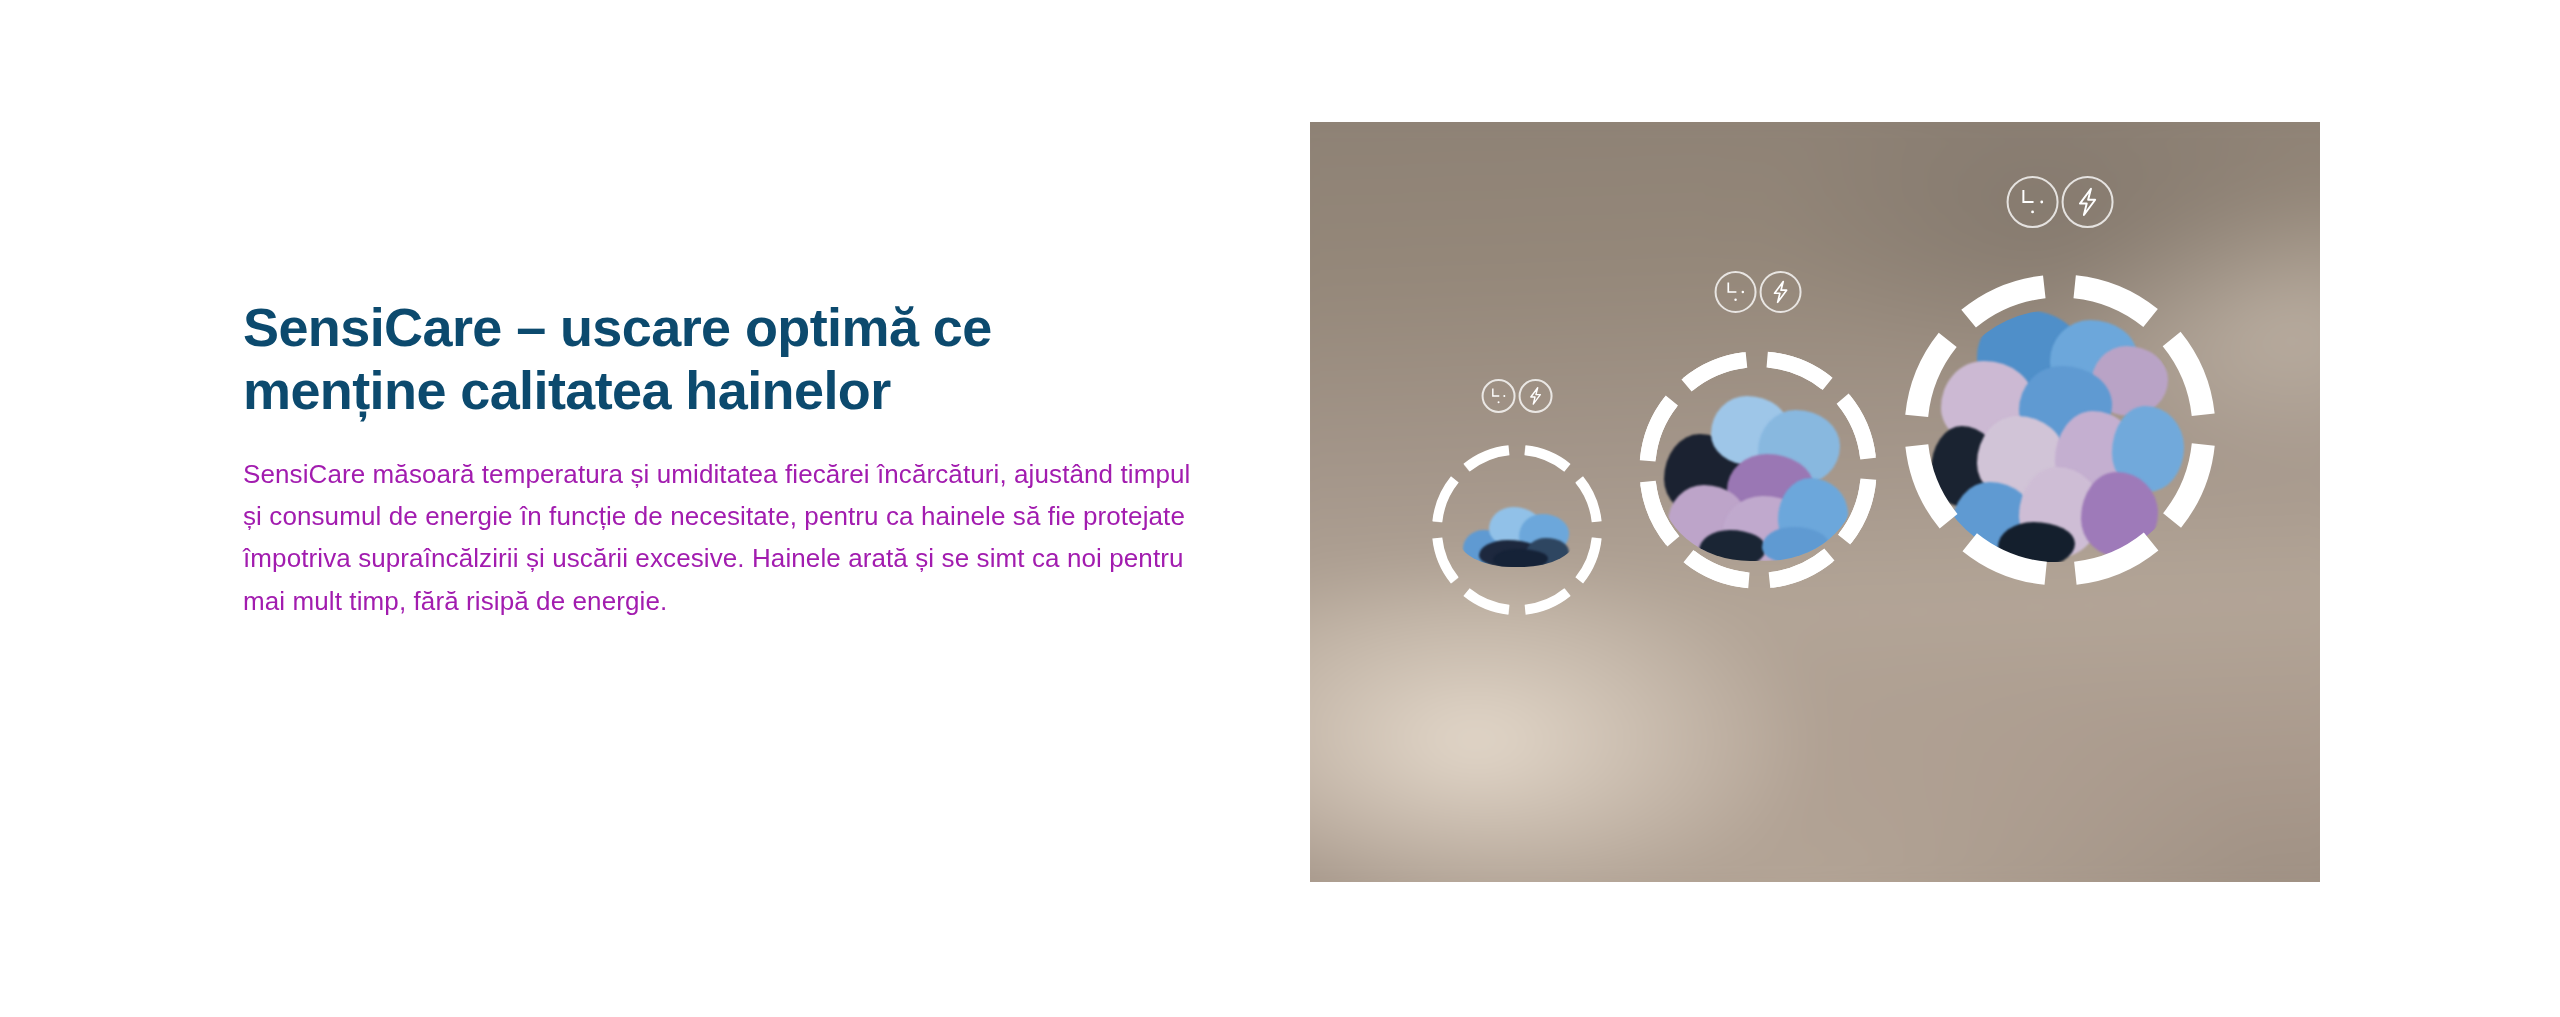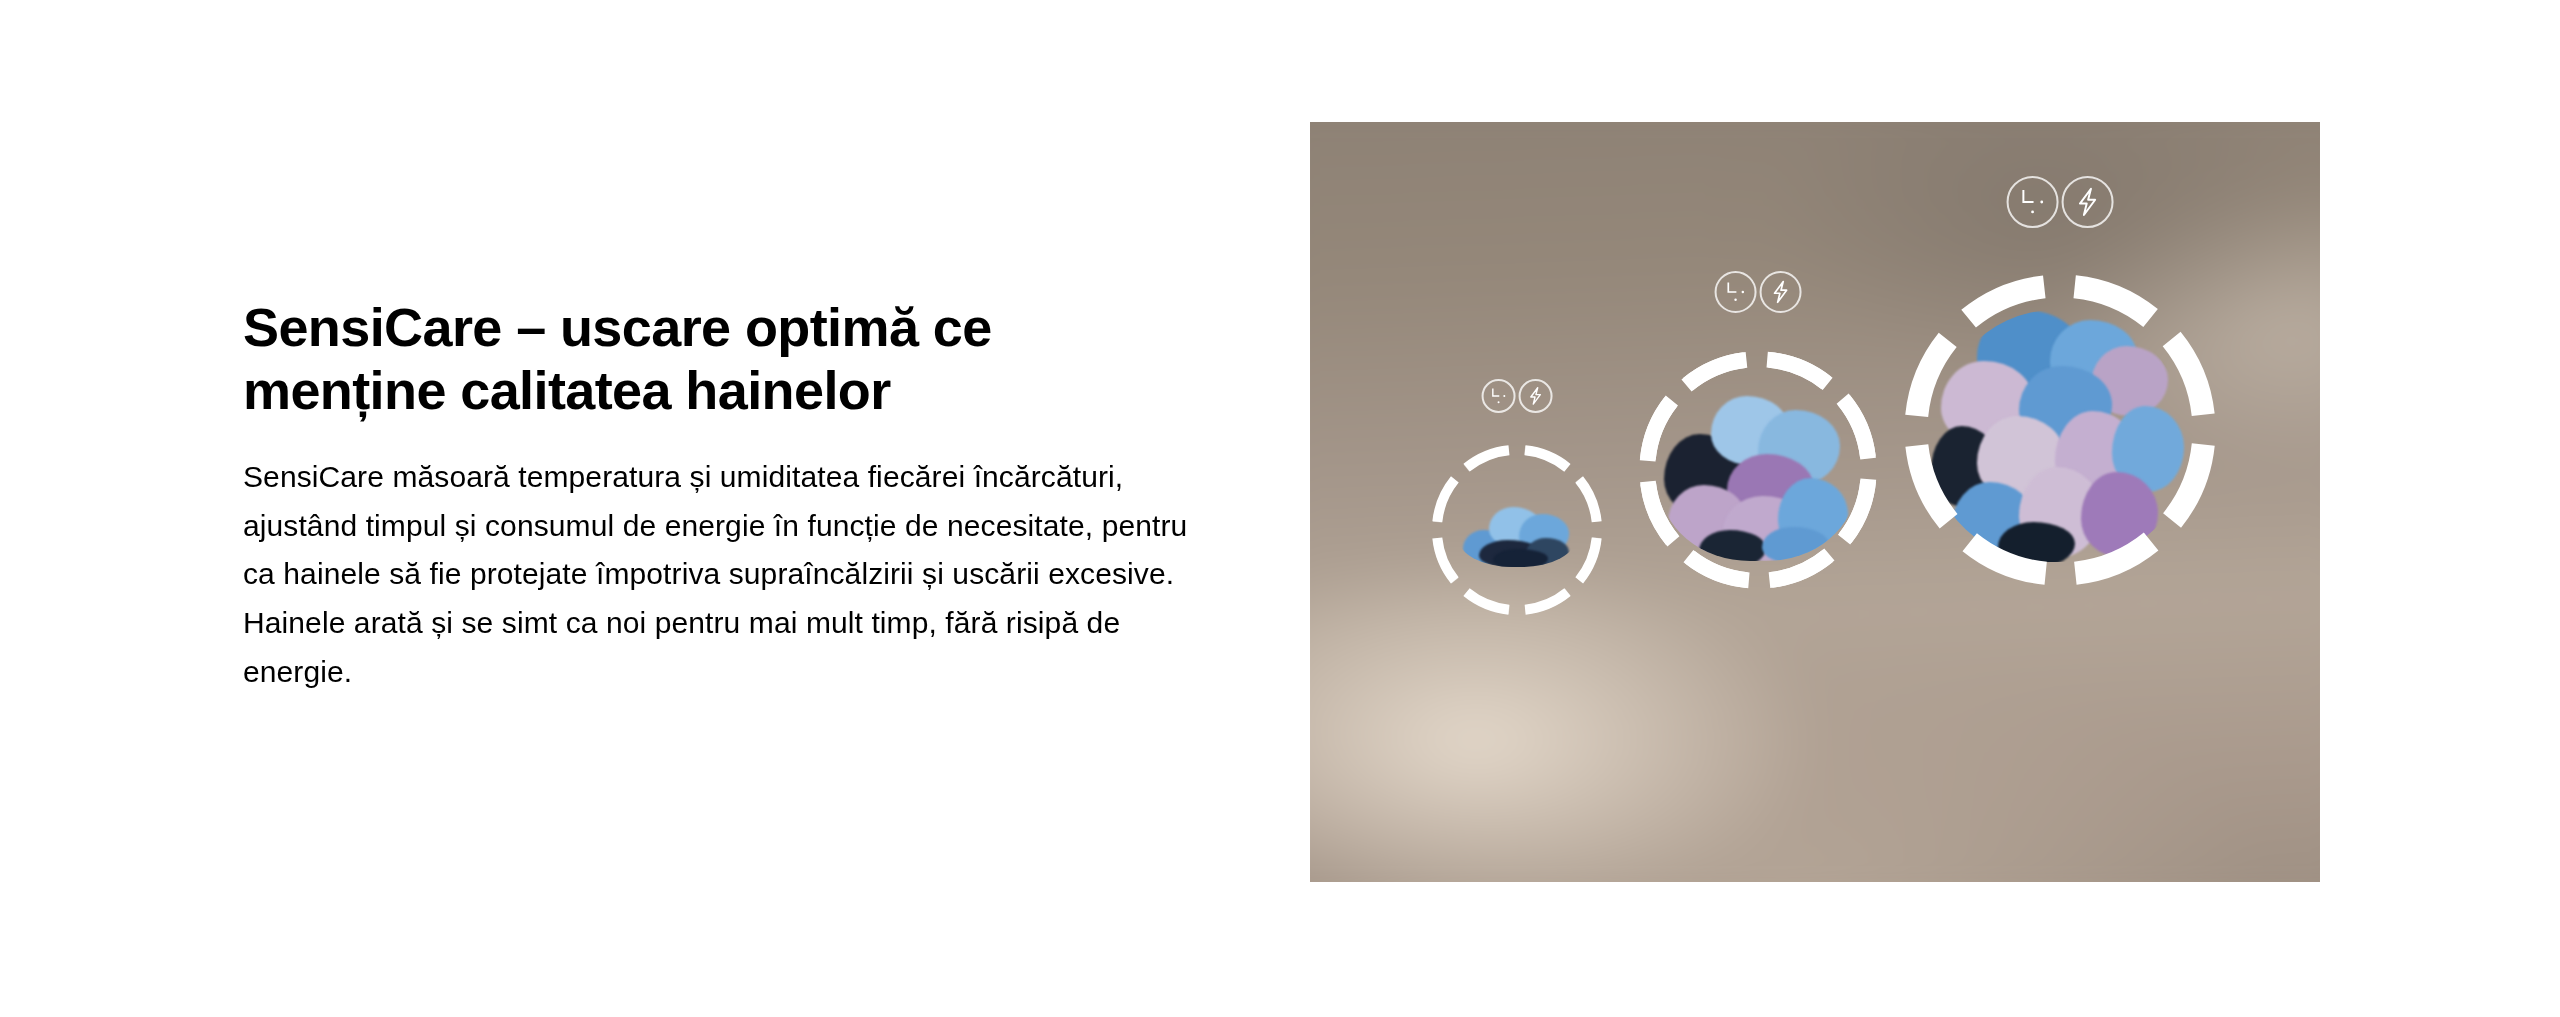--- a/index.html
+++ b/index.html
@@ -31,33 +31,33 @@
     width: 950px;
   }
 
   .headline {
     margin: 0;
     font-family: "Liberation Sans", sans-serif;
     font-size: 54px;
     line-height: 1.16;
     font-weight: 700;
     letter-spacing: -0.6px;
-    color: #000000;
+    color: #0c4a6e;
     white-space: pre-line;
   }
 
   .body-copy {
     margin: 0;
     padding-top: 32px;
     font-family: "Liberation Sans", sans-serif;
-    font-size: 30px;
+    font-size: 26px;
     line-height: 1.62;
     font-weight: 400;
     letter-spacing: 0.1px;
-    color: #000000;
+    color: #a21caf;
     max-width: 960px;
   }
 
   
   .media-panel {
     position: absolute;
     left: 1310px;
     top: 122px;
     width: 1010px;
     height: 760px;

